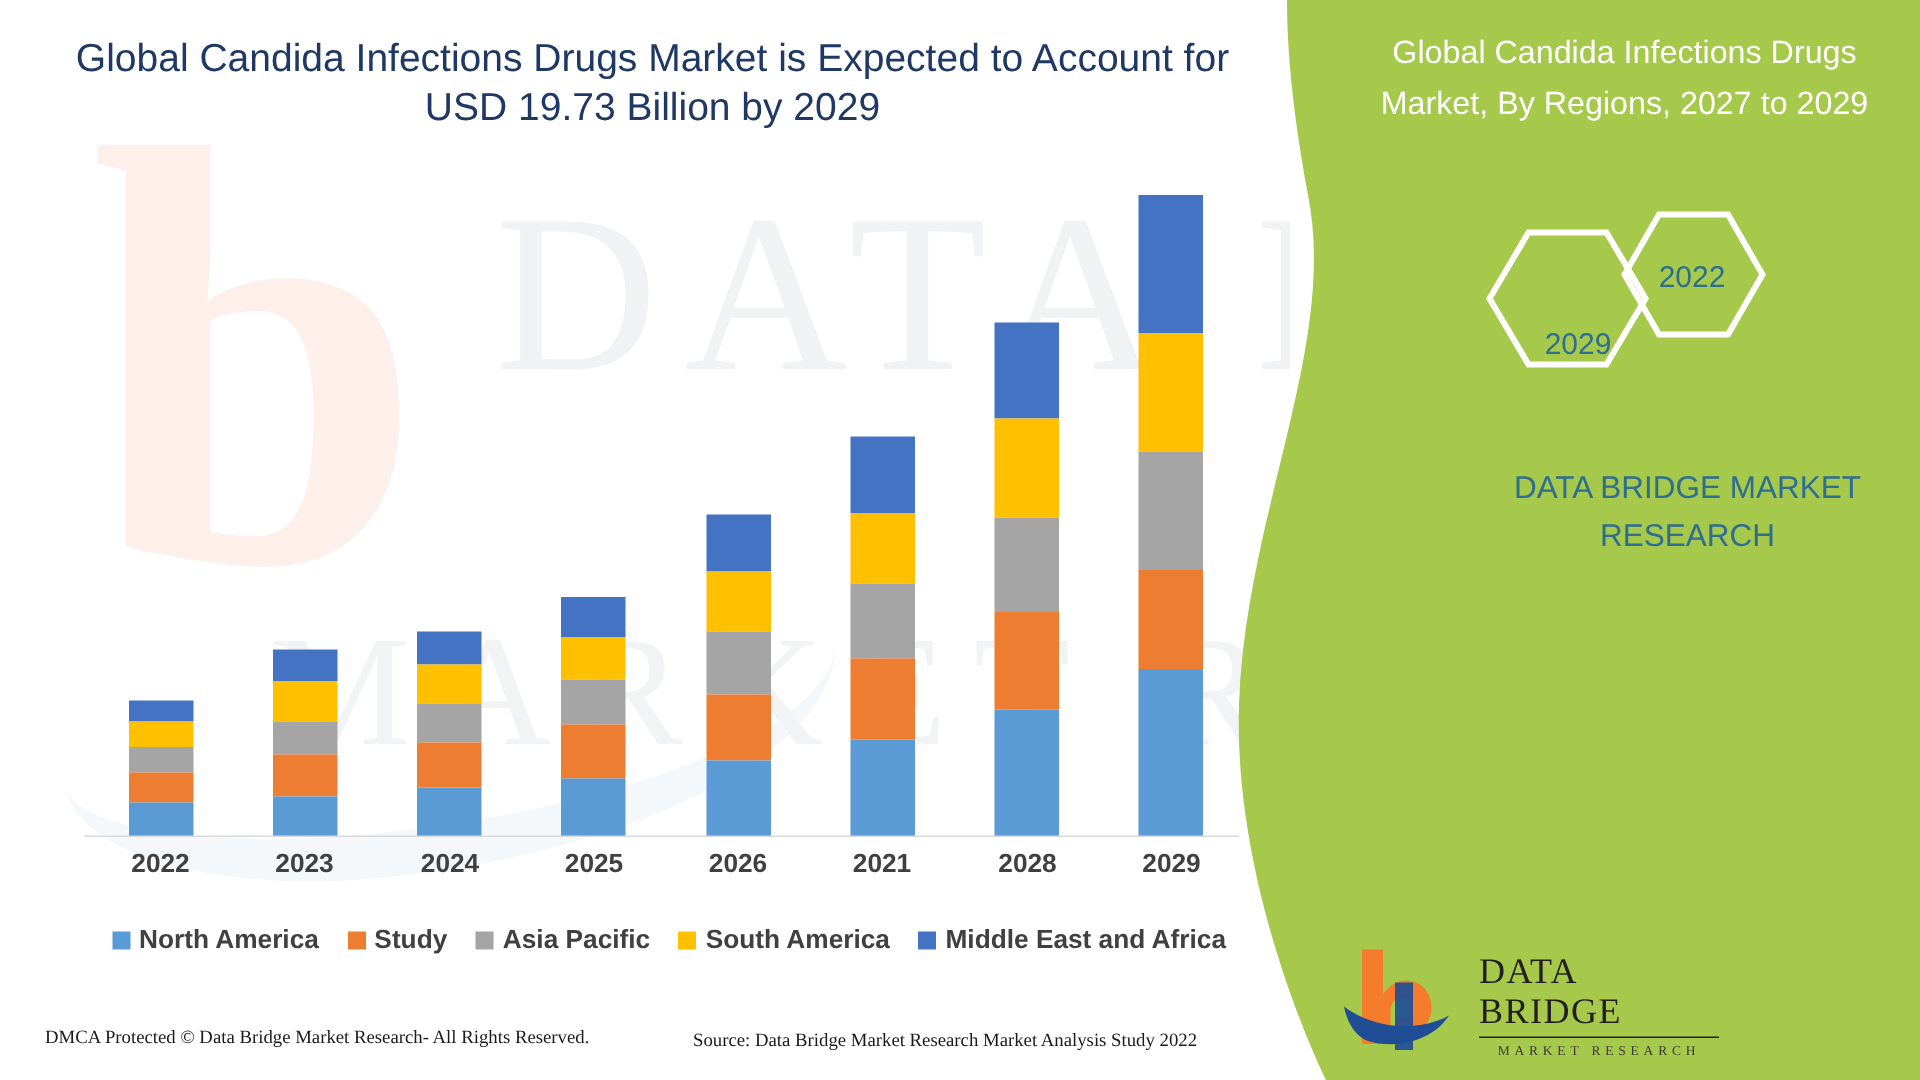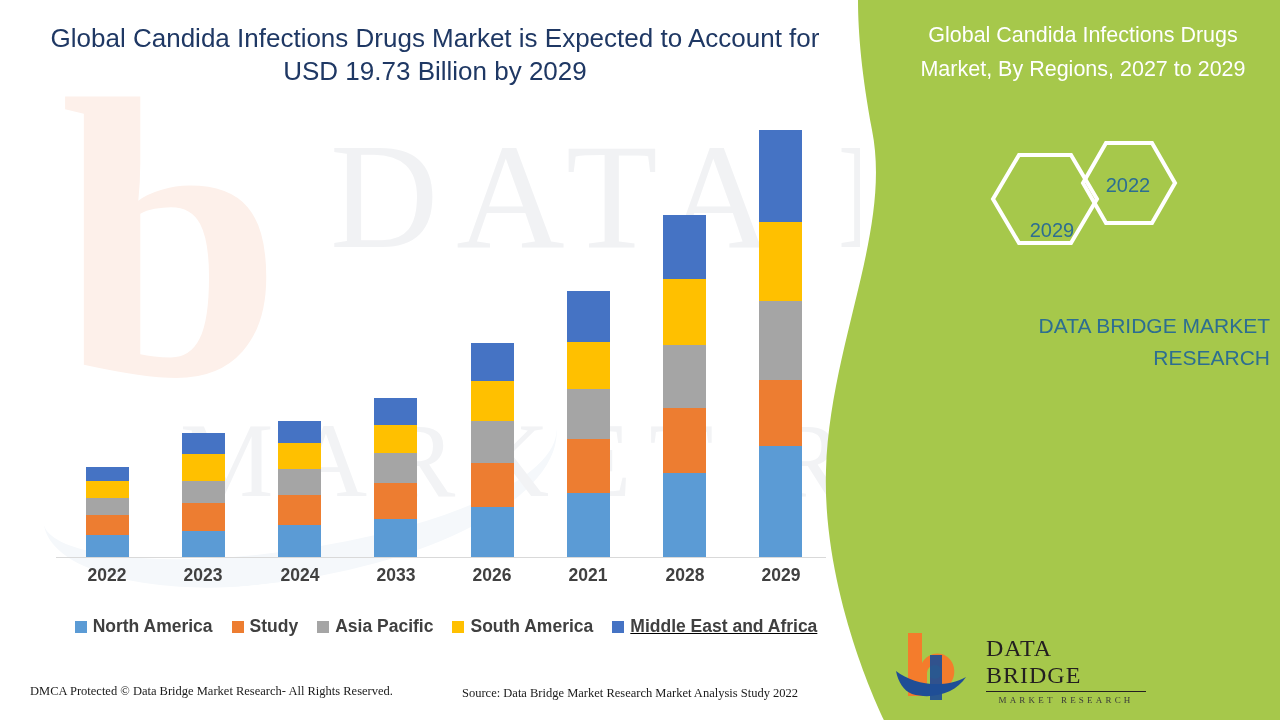--- a/index.html
+++ b/index.html
@@ -84,21 +84,21 @@
     font-size:17.5px; font-weight:700; color:#404040;
   }
 
   
   #legend {
     position:absolute; left:56px; top:616px; width:780px;
     display:flex; align-items:center; justify-content:center;
     gap:0; z-index:3;
   }
   .leg-item { display:flex; align-items:center; margin-right:19px; }
-  .leg-item:last-child { margin-right:0;text-decoration:underline; }
+  .leg-item:last-child { margin-right:0; }
   .leg-swatch { width:12px; height:12px; margin-right:6px; flex:0 0 auto; }
   .leg-label { font-size:17.5px; font-weight:700; color:#404040; white-space:nowrap; }
 
   
   .footer-text {
     position:absolute; z-index:3;
     font-family:"Liberation Serif", serif;
     font-size:12.5px; color:#1a1a1a; white-space:nowrap;
   }
   #footer-dmca { left:30px; top:684px; }
@@ -218,21 +218,21 @@
       <div class="seg" title="Asia Pacific 2029: 3.65" style="height: 79.1789px; background: rgb(165, 165, 165);"></div>
       <div class="seg" title="Europe 2029: 3.05" style="height: 66.1632px; background: rgb(237, 125, 49);"></div>
       <div class="seg" title="North America 2029: 5.15" style="height: 111.718px; background: rgb(91, 155, 213);"></div>
     </div>
   </div>
 <div id="axis-line"></div>
 <div id="x-labels">
     <div class="xlab" style="left: 16px;">2022</div>
     <div class="xlab" style="left: 112px;">2023</div>
     <div class="xlab" style="left: 209px;">2024</div>
-    <div class="xlab" style="left: 305px;">2033</div>
+    <div class="xlab" style="left: 305px;">2025</div>
     <div class="xlab" style="left: 401px;">2026</div>
     <div class="xlab" style="left: 497px;">2021</div>
     <div class="xlab" style="left: 594px;">2028</div>
     <div class="xlab" style="left: 690px;">2029</div>
   </div>
 
 <div id="legend">
     <div class="leg-item">
       <span class="leg-swatch" style="background: rgb(91, 155, 213);"></span>
       <span class="leg-label">North America</span>
@@ -264,21 +264,21 @@
   <svg width="210" height="130" viewBox="0 0 210 130" xmlns="http://www.w3.org/2000/svg">
 
     <polygon points="18,64 44,20 96,20 122,64 96,108 44,108" fill="none" stroke="#ffffff" stroke-width="4"></polygon>
 
     <polygon points="108,48 131,8 177,8 200,48 177,88 131,88" fill="none" stroke="#ffffff" stroke-width="4"></polygon>
   </svg>
 </div>
 <div class="hex-text" id="hex-2022-text" style="color: rgb(45, 110, 145);">2022</div>
 <div class="hex-text" id="hex-2029-text" style="color: rgb(45, 110, 145);">2029</div>
 
-<div id="brand-name" style="color: rgb(45, 110, 145); text-align: right;">DATA BRIDGE MARKET RESEARCH</div>
+<div id="brand-name" style="color: rgb(45, 110, 145);">DATA BRIDGE MARKET RESEARCH</div>
 
 <div id="logo">
   <div id="logo-mark">
     <svg width="90" height="75" viewBox="0 0 90 75" xmlns="http://www.w3.org/2000/svg">
       <path d="M18 8 h14 v30 c5,-9 16,-12 24,-7 10,6 11,21 3,29 -5,5 -13,6 -19,3 l0,-11
                c4,3 9,2 11,-2 2,-5 -1,-10 -6,-10 -5,0 -8,4 -8,9 v22 h-19 z" fill="#F47C2C"></path>
       <path d="M6 46 c18,14 48,18 70,6 -10,16 -34,23 -54,17 -8,-3 -14,-12 -16,-23 z" fill="#1F4E96"></path>
       <path d="M40 30 h12 v45 h-12 z" fill="#1F4E96" opacity="0.92"></path>
     </svg>
   </div>

